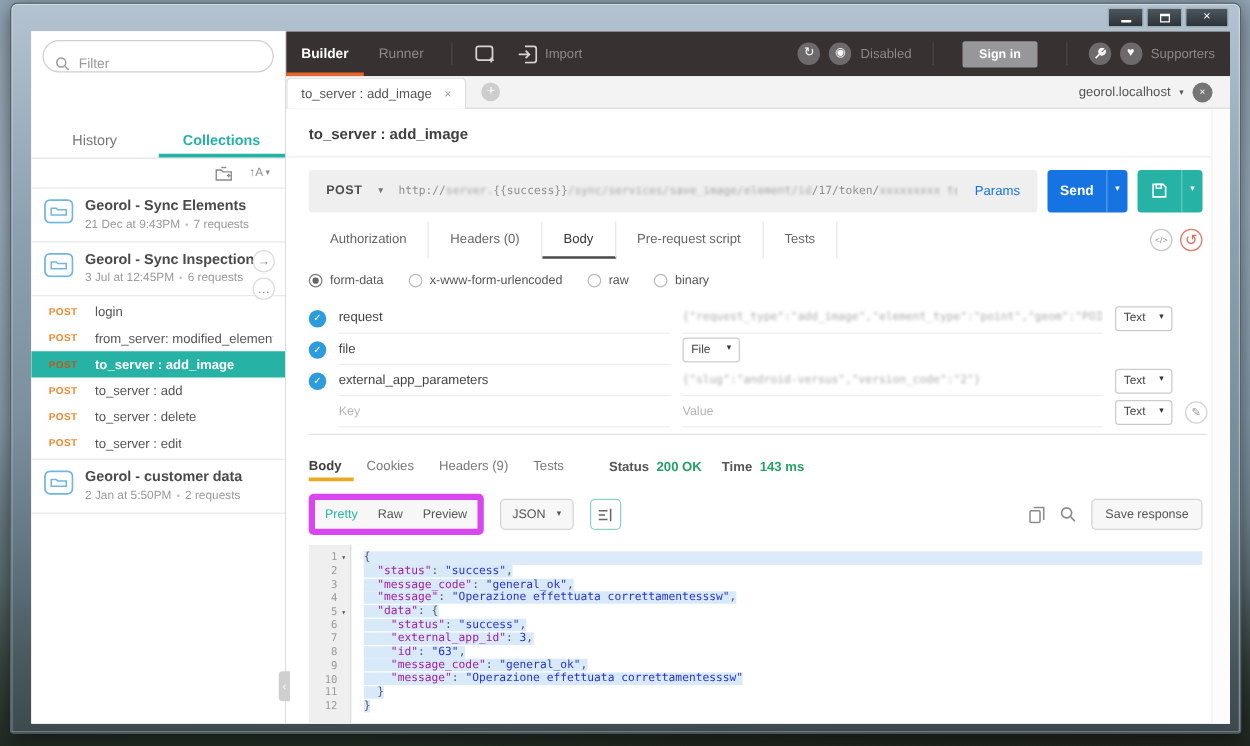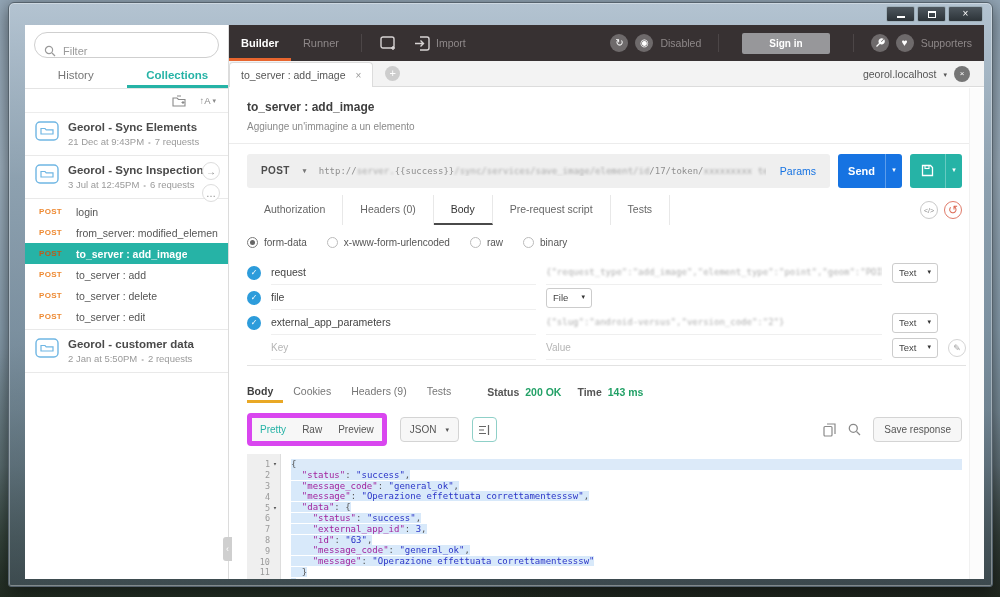--- a/index.html
+++ b/index.html
@@ -25,21 +25,21 @@
 
   .content { position:absolute; left:16px; top:22px; right:8px; bottom:7px;
     background:#fff; display:flex; overflow:hidden; }
 
   
   .sidebar { width:204px; background:#fff; border-right:1px solid #dcdcdc; position:relative; flex:none; display:flex; flex-direction:column; }
   .filter { margin:7px 9px 6px; height:26px; border:1px solid #cfcfcf; border-radius:14px;
     display:flex; align-items:flex-end; padding:0 9px; gap:7px; }
   .filter input { border:none; outline:none; flex:1; font-size:11px; color:#777; background:transparent; font-family:inherit; }
   .filter input::placeholder { color:#9a9a9a; }
-  .side-tabs { display:flex; height:25px; border-bottom:1px solid #e4e4e4; }
+  .side-tabs { display:flex; height:25px; border-bottom:1px solid #e4e4e4;margin-top:38px; }
   .side-tab { flex:1; text-align:center; font-size:11.5px; color:#777; line-height:23px; }
   .side-tab.active { color:#26b3a6; font-weight:bold; border-bottom:3px solid #26b3a6; }
   .side-toolbar { height:24px; display:flex; justify-content:flex-end; align-items:center; gap:12px;
     padding:0 12px; border-bottom:1px solid #ececec; color:#8a8a8a; }
   .sort { font-size:9.5px; color:#8a8a8a; display:flex; align-items:center; gap:2px; }
   .card { padding:8px 10px; border-bottom:1px solid #e9e9e9; display:flex; gap:9px; position:relative; }
   .card .ttl { font-size:11.5px; font-weight:bold; color:#4a4a4a; }
   .meta { font-size:9.5px; color:#9a9a9a; margin-top:3px; display:flex; align-items:center; gap:4px; }
   .meta .count::before { content:"\2022"; color:#c4c4c4; margin-right:4px; font-size:8px; }
   .card-icons { position:absolute; right:8px; top:6px; display:flex; flex-direction:column; gap:4px; }
@@ -61,21 +61,21 @@
   .topbar { height:36px; background:#373132; display:flex; align-items:center; flex:none; }
   .tb-item { color:#8e8889; font-size:11px; padding:0 12px; height:100%; line-height:36px; position:relative; }
   .tb-item.active { color:#fff; font-weight:bold; }
   .tb-item.active::after { content:""; position:absolute; left:0; right:0; bottom:0; height:3px; background:#e8652e; }
   .tb-div { width:1px; height:18px; background:#4c4647; margin:0 10px; }
   .tb-icon { display:flex; align-items:center; gap:6px; color:#8e8889; font-size:10.5px; padding:0 8px; }
   .tb-right { margin-left:auto; display:flex; align-items:center; gap:7px; padding-right:12px; }
   .gray-circle { width:18px; height:18px; border-radius:50%; background:#6e6a6b; color:#fff;
     display:flex; align-items:center; justify-content:center; font-size:10px; line-height:1; }
   .tb-label { color:#8e8889; font-size:10.5px; }
-  .signin { background:#97979a; color:#fff; font-size:10px; font-weight:bold; padding:5px 27px; border-radius:2px; margin:0 6px; }
+  .signin { background:#97979a; color:#fff; font-size:10px; font-weight:bold; padding:5px 13px; border-radius:2px; margin:0 6px; }
 
   .tabstrip { height:26px; background:#f3f3f3; border-bottom:1px solid #dcdcdc;
     display:flex; align-items:flex-end; flex:none; position:relative; }
   .doc-tab { height:25px; background:#fff; border:1px solid #dcdcdc; border-bottom:none;
     border-radius:4px 4px 0 0; display:flex; align-items:center; gap:10px; padding:0 11px;
     font-size:10.5px; color:#555; margin-bottom:-1px; }
   .tab-close { color:#999; font-size:10px; }
   .add-tab { width:15px; height:15px; border-radius:50%; background:#cdcdcd; color:#fff;
     font-size:11px; line-height:14px; text-align:center; align-self:center; margin-left:12px; }
   .env { margin-left:auto; align-self:center; display:flex; align-items:center; gap:7px;
@@ -355,21 +355,20 @@
         <div class="add-tab">+</div>
         <div class="env">
           <span>georol.localhost</span>
           <span class="chev"></span>
           <div class="avatar">×</div>
         </div>
       </div>
 
       <div class="req-meta">
         <div class="req-title">to_server : add_image</div>
-        <div class="req-desc">Aggiunge un'immagine a un elemento</div>
       </div>
 
       <div class="url-row">
         <div class="url-bar">
           <div class="method-sel">
             <span>POST</span>
             <span class="chev"></span>
           </div>
           <div class="url-text"><span>http://</span><span class="blur">server.</span><span>{{success}}</span><span class="blur">/sync/services/save_image/element/id</span><span>/17/token/</span><span class="blur">xxxxxxxxx test token</span></div>
           <div class="params">Params</div>

